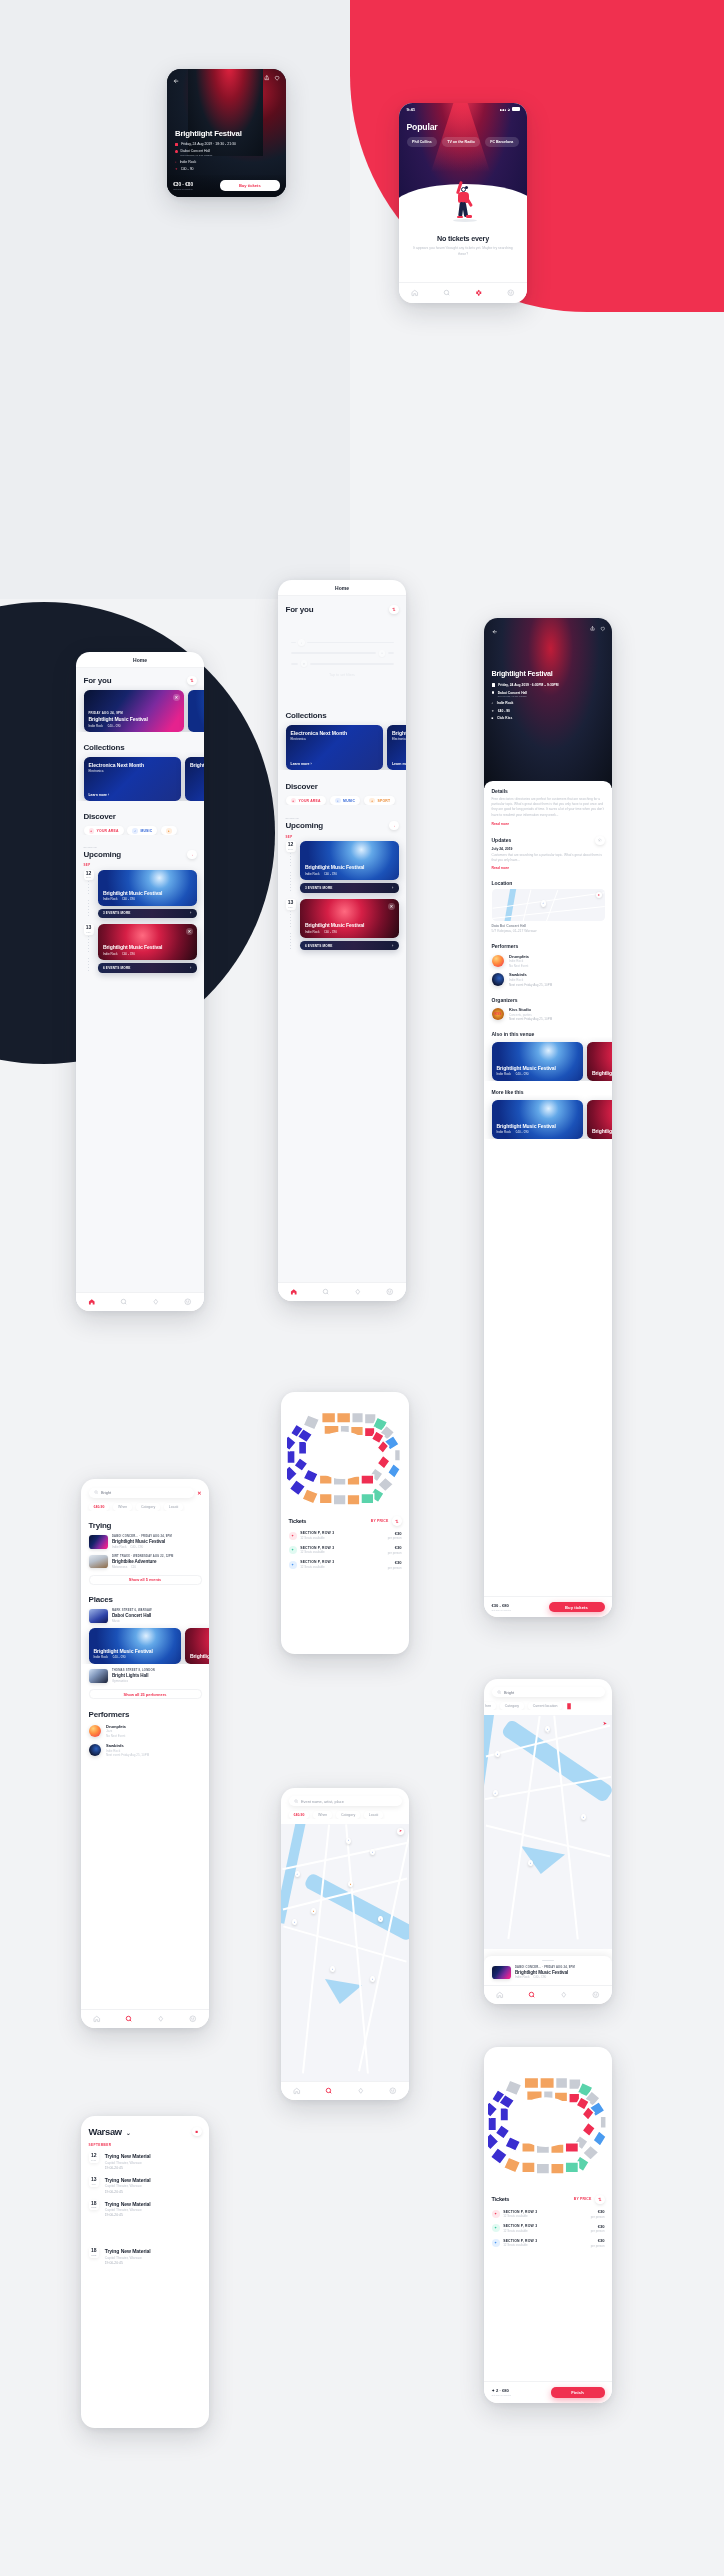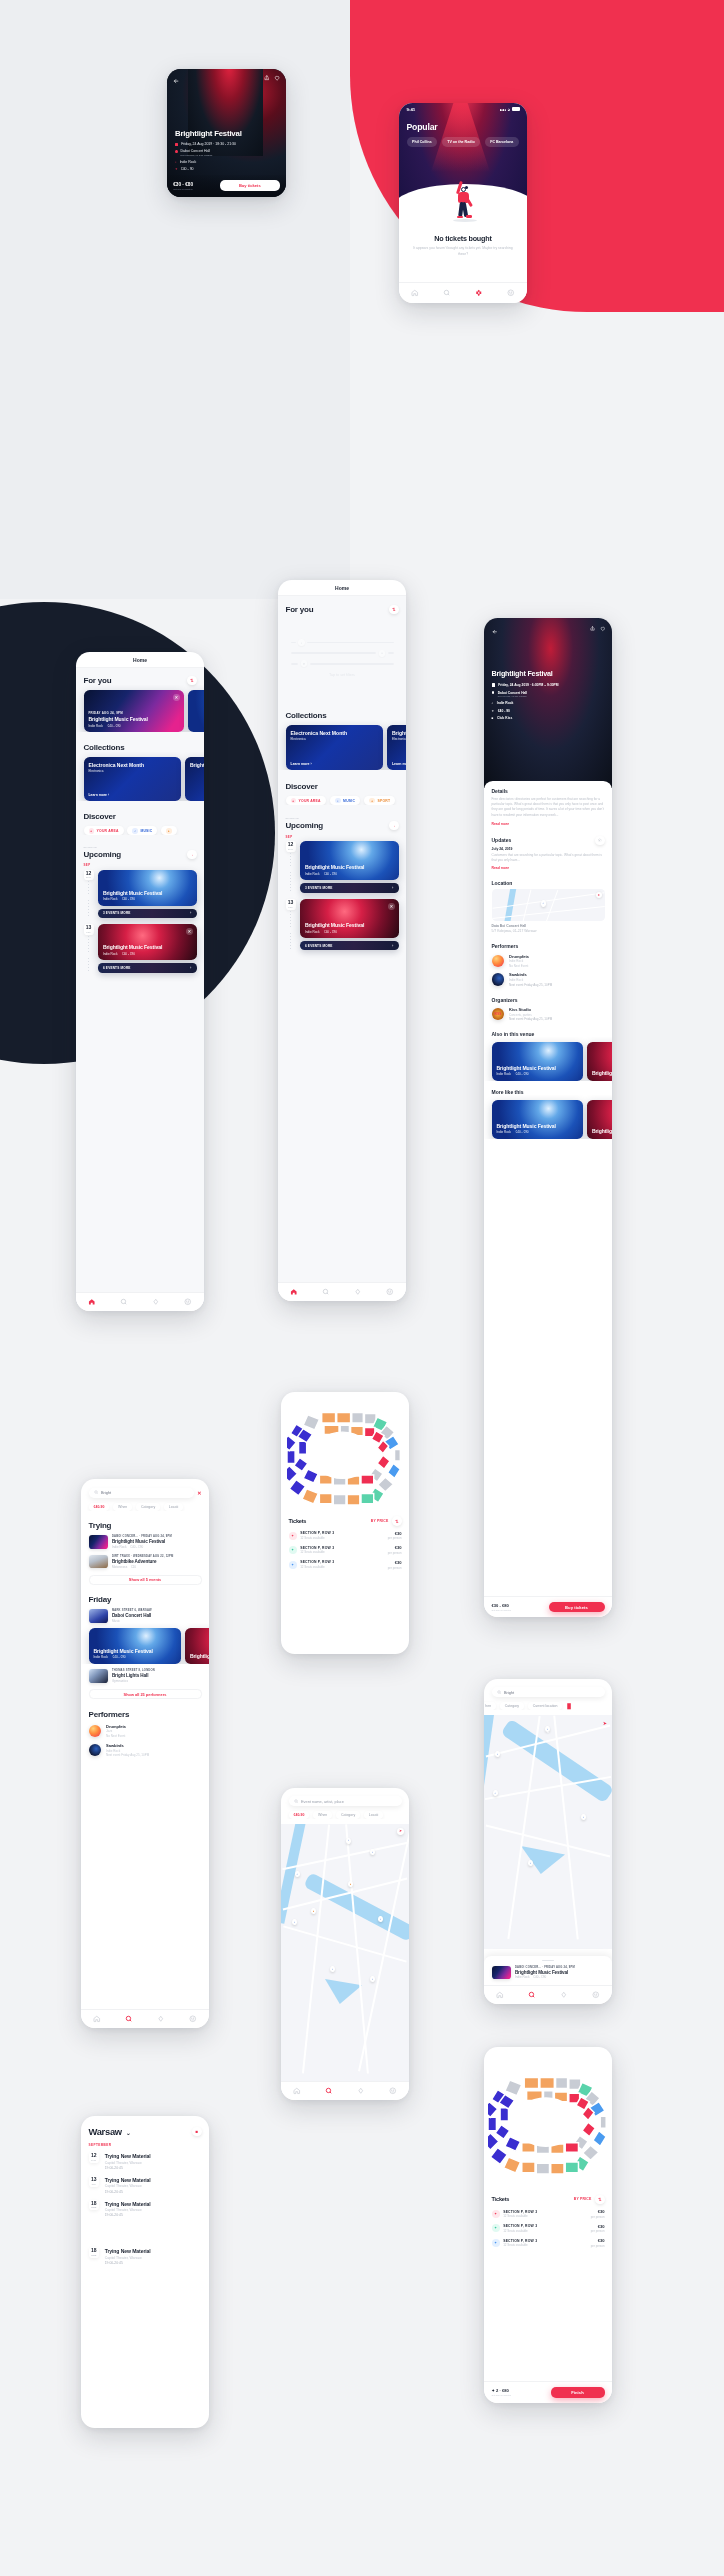--- a/index.html
+++ b/index.html
@@ -261,21 +261,21 @@
     <div style="position:absolute;left:3.7px;top:-7.5px;width:2.5px;height:12.5px;border-radius:1.2px;background:#f0304f;transform:rotate(18deg);"></div>
     <div style="position:absolute;left:13.7px;top:10.6px;width:2.5px;height:7.5px;border-radius:1.2px;background:#f0304f;transform:rotate(-30deg);"></div>
     <div style="position:absolute;left:5px;top:13.7px;width:4.4px;height:15px;border-radius:1.9px;background:#1b2145;transform:rotate(7deg);"></div>
     <div style="position:absolute;left:9.4px;top:13.7px;width:4.4px;height:15px;border-radius:1.9px;background:#1b2145;transform:rotate(-10deg);"></div>
     <div style="position:absolute;left:3.1px;top:27.5px;width:6.2px;height:2.5px;border-radius:1.2px;background:#f0304f;"></div>
     <div style="position:absolute;left:12px;top:27px;width:6.2px;height:2.5px;border-radius:1.2px;background:#f0304f;"></div>
     <div style="position:absolute;left:-1.2px;top:31px;width:24px;height:3.1px;border-radius:50%;background:#e7eaee;"></div>
   </div>
 
   <div style="position:absolute;z-index:4;left:0;right:0;top:131px;text-align:center;">
-    <div style="font-size:7.2px;font-weight:bold;color:#1b2230;letter-spacing:-0.2px;">No tickets bought</div>
+    <div style="font-size:7.2px;font-weight:bold;color:#1b2230;letter-spacing:-0.2px;">No tickets every</div>
     <div style="font-size:3.4px;color:#b9bec7;line-height:1.6;margin:3.1px 10px 0;">It appears you haven’t bought any tickets yet. Maybe try searching these?</div>
   </div>
 
   <div class="navbar" style="height:21px;z-index:6;">
     <svg class="ic-muted" viewBox="0 0 24 24" fill="none" stroke="currentColor" stroke-width="2">
         <path d="M3 11l9-7 9 7v9a1 1 0 0 1-1 1h-5v-6H9v6H4a1 1 0 0 1-1-1z"></path>
       </svg>
     <svg class="ic-muted" viewBox="0 0 24 24" fill="none" stroke="currentColor" stroke-width="2.2">
         <circle cx="11" cy="11" r="7"></circle>
         <path d="M20 20l-4-4"></path>
@@ -766,21 +766,21 @@
       <div class="rw-meta">
           <span>Motorcross</span>
         <span>€10</span>
         </div>
     </div>
   </div>
   <div style="padding:6.2px 7.5px 0;">
     <div class="showall">Show all 5 events</div>
   </div>
 
-  <div style="padding:8.7px 7.5px 0;"><span class="sec-h">Friday</span></div>
+  <div style="padding:8.7px 7.5px 0;"><span class="sec-h">Places</span></div>
   <div style="padding:5px 7.5px 0;" class="listrow">
     <div class="thumb" style="background:linear-gradient(150deg,#9fb6e8 0%,#2f44a8 60%,#121a56 100%);"></div>
     <div style="flex:1;">
       <div class="rw-kick">MARK STREET 6, WARSAW</div>
       <div class="rw-ttl">Daboi Concert Hall</div>
       <div class="rw-meta">
           <span>Music</span>
         </div>
     </div>
   </div>

